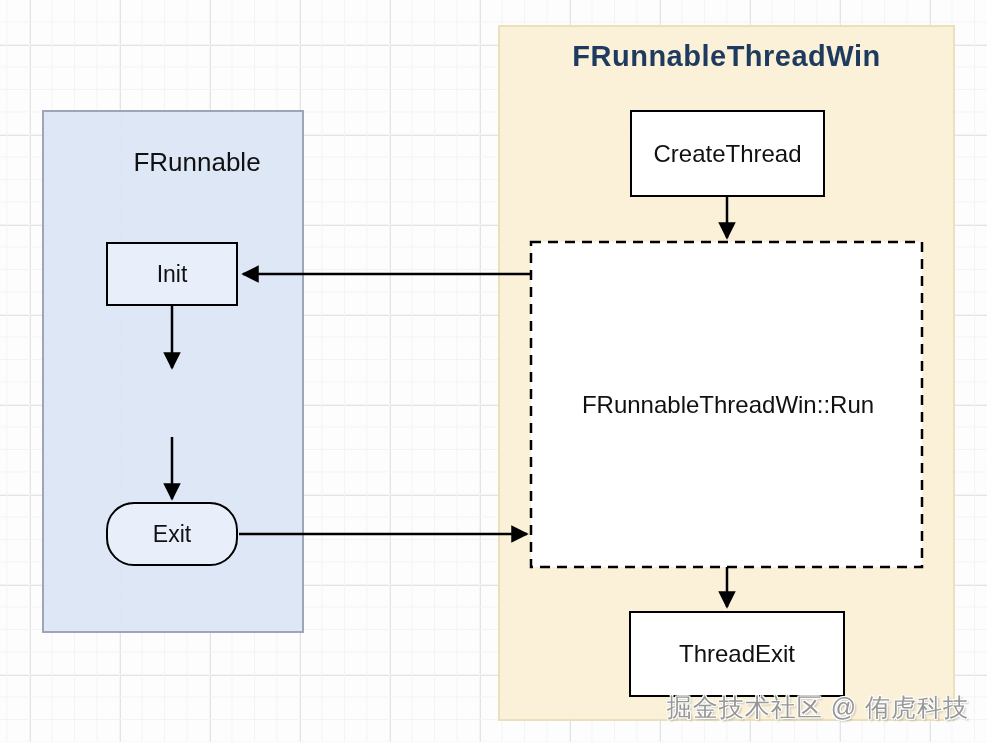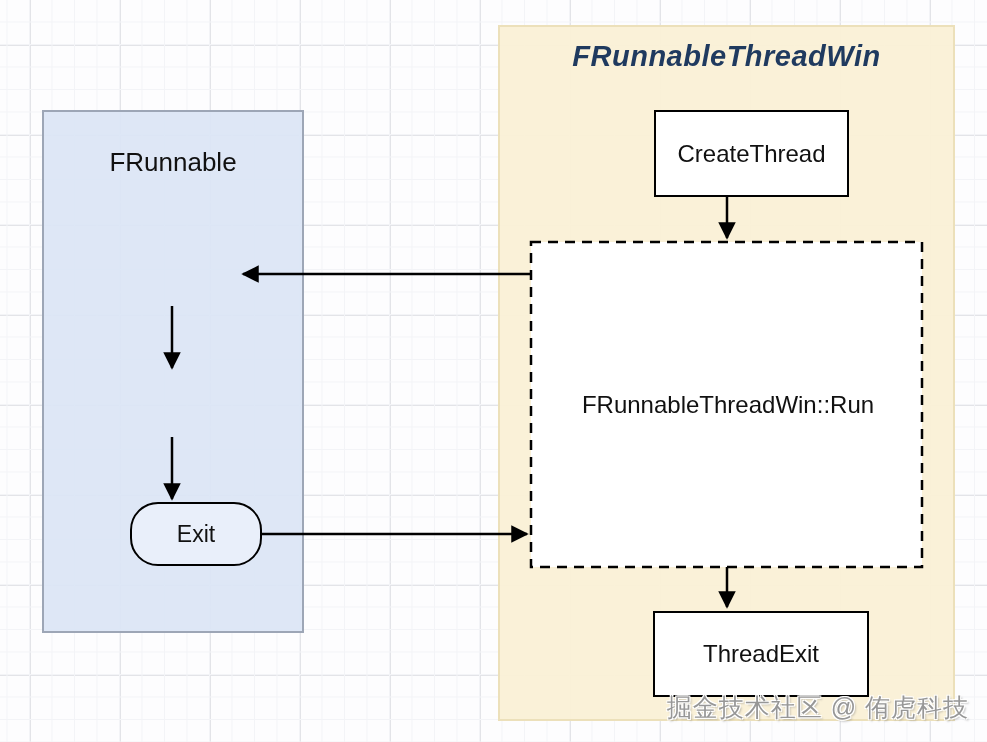--- a/index.html
+++ b/index.html
@@ -38,34 +38,33 @@
     background:var(--left-panel-fill);
     border:2px solid var(--left-panel-border);
   }
   .panel-right{
     left:498px;top:25px;width:457px;height:696px;
     background:var(--right-panel-fill);
     border:2px solid var(--right-panel-border);
   }
   .panel-title-left{
     position:absolute;left:42px;top:147px;width:262px;
-    text-align:center;font-size:26px;color:var(--text-color);
+    text-align:center;font-size:26px;color:var(--text-color);padding-left:24px;
   }
   .panel-title-right{
     position:absolute;left:498px;top:40px;width:457px;
     text-align:center;font-size:29px;font-weight:bold;
-    color:var(--right-title-color);letter-spacing:0.5px;font-style:italic;
+    color:var(--right-title-color);letter-spacing:0.5px;
   }
   .node{
     position:absolute;box-sizing:border-box;
     border:2.5px solid var(--line-color);
     display:flex;align-items:center;justify-content:center;
     font-size:23px;color:var(--text-color);
     z-index:3;
-    margin-left:24px;
   }
   .node-left{background:var(--node-fill-left);}
   .node-right{background:var(--node-fill-right);font-size:24px;}
   .node-init{left:106px;top:242px;width:132px;height:64px;}
   .node-run{left:106px;top:371px;width:132px;height:65px;}
   .node-exit{left:106px;top:502px;width:132px;height:64px;border-radius:28px;}
   .node-create-thread{left:630px;top:110px;width:195px;height:87px;}
   .node-thread-exit{left:629px;top:611px;width:216px;height:86px;}
   .node-thread-run-label{
     position:absolute;left:531px;top:242px;width:394px;height:325px;
@@ -103,20 +102,21 @@
     <rect x="531" y="242" width="391" height="325" fill="#ffffff" stroke="#000" stroke-width="2.5" stroke-dasharray="10 7"></rect>
 
     <line x1="172" y1="306" x2="172" y2="368" stroke="#000" stroke-width="2.5" marker-end="url(#arrow)"></line>
     <line x1="172" y1="437" x2="172" y2="499" stroke="#000" stroke-width="2.5" marker-end="url(#arrow)"></line>
     <line x1="727" y1="197" x2="727" y2="238" stroke="#000" stroke-width="2.5" marker-end="url(#arrow)"></line>
     <line x1="727" y1="567" x2="727" y2="607" stroke="#000" stroke-width="2.5" marker-end="url(#arrow)"></line>
     <line x1="531" y1="274" x2="243" y2="274" stroke="#000" stroke-width="2.5" marker-end="url(#arrow)"></line>
     <line x1="239" y1="534" x2="527" y2="534" stroke="#000" stroke-width="2.5" marker-end="url(#arrow)"></line>
   </svg>
 
+  <div class="node node-left node-init">Init</div>
   <div class="node node-left node-exit">Exit</div>
 
   <div class="node node-right node-create-thread">CreateThread</div>
   <div class="node-thread-run-label">FRunnableThreadWin::Run</div>
   <div class="node node-right node-thread-exit">ThreadExit</div>
 
   <div class="watermark">掘金技术社区 @ 侑虎科技</div>
 </div>
 
 </body></html>

